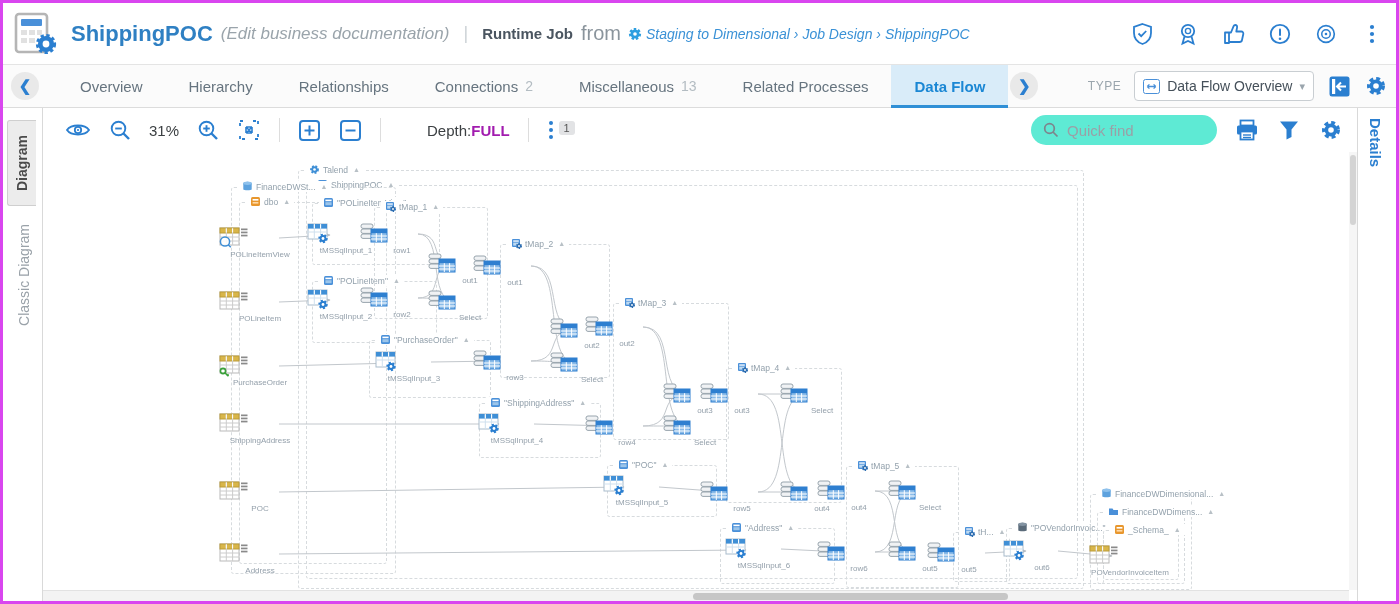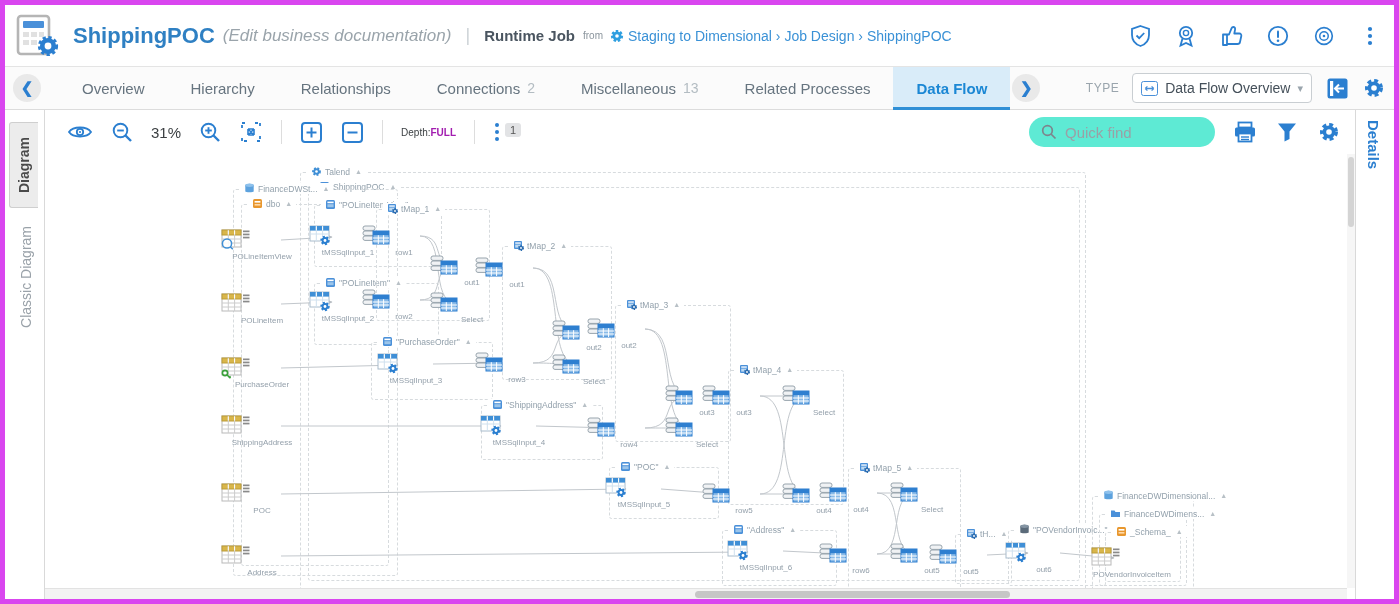--- a/index.html
+++ b/index.html
@@ -1,28 +1,28 @@
 <!DOCTYPE html>
 <html><head>
 <meta charset="utf-8">
 <style>
   * { margin:0; padding:0; box-sizing:border-box; }
   html,body { background:#fff; }
   body { font-family:"Liberation Sans", sans-serif; }
-  .app { position:relative; width:1399px; height:604px; border:5px solid #d946ef; background:#fff; overflow:hidden; }
+  .app { position:relative; width:1399px; height:604px; border:3px solid #d946ef; background:#fff; overflow:hidden; }
 
   
   .hdr { position:absolute; left:0; top:0; width:100%; height:62px; background:#fff; border-bottom:1px solid #e4e4e4; display:flex; align-items:center; }
   .logo { width:46px; height:44px; margin:0 12px 0 10px; flex:0 0 auto; }
   .hdr-title { color:#2f80c3; font-size:22px; font-weight:bold; margin-right:8px; white-space:nowrap; }
   .hdr-sub { color:#9aa4ab; font-size:17px; font-style:italic; margin-right:14px; white-space:nowrap; }
   .hdr-sep { color:#ccd2d6; font-size:18px; margin-right:14px; }
   .hdr-objtype { color:#4a5560; font-size:15px; font-weight:bold; margin-right:8px; white-space:nowrap; }
-  .hdr-from { color:#8a949c; font-size:10px; margin-right:7px;text-align:center; }
-  .hdr-crumb { color:#3a91d6; font-size:14px; white-space:nowrap; display:flex; align-items:center; gap:4px; }
+  .hdr-from { color:#8a949c; font-size:20px; margin-right:7px;text-align:center; }
+  .hdr-crumb { color:#3a91d6; font-size:14px; white-space:nowrap; display:flex; align-items:center; gap:4px;font-style:italic; }
   .hdr-actions { position:absolute; right:12px; top:0; height:62px; display:flex; align-items:center; gap:22px; }
   .hicon { display:inline-flex; width:24px; height:24px; align-items:center; justify-content:center; cursor:pointer; }
 
   
   .tabbar { position:absolute; left:0; top:62px; width:100%; height:43px; background:#fbfbfb; border-bottom:1px solid #dcdcdc; display:flex; align-items:stretch; }
   .chev-circle { width:28px; height:28px; border-radius:50%; background:#e9e9e9; color:#2b7fd0; display:flex; align-items:center; justify-content:center; font-size:15px; font-weight:bold; align-self:center; cursor:pointer; flex:0 0 auto; }
   .chev-left { margin-left:8px; margin-right:18px; }
   .chev-right { margin-left:2px; }
   .tabs { display:flex; align-items:stretch; }
   .tab { display:flex; align-items:center; padding:0 23px; color:#66747f; font-size:15px; cursor:pointer; white-space:nowrap; position:relative; }
@@ -43,21 +43,21 @@
   .vtab.idle { color:#9aa2a9; font-size:14px; padding:6px 8px; }
   .rstrip { position:absolute; right:0; top:0; bottom:0; width:39px; background:#fff; border-left:1px solid #d9d9d9; }
   .rtab { writing-mode:vertical-rl; position:absolute; top:10px; left:9px; color:#2b7fd0; font-size:15px; font-weight:bold; cursor:pointer; }
 
   .canvas { position:absolute; left:40px; right:39px; top:0; bottom:0; background:#fff; }
   
   .dtoolbar { position:absolute; left:0; top:0; width:100%; height:44px; display:flex; align-items:center; padding-left:22px; }
   .titem { display:flex; align-items:center; margin-right:18px; cursor:pointer; }
   .tdiv { width:1px; height:24px; background:#ddd; margin-right:18px; }
   .ttext { color:#3c4043; font-size:15px; cursor:default; }
-  .tdepth { color:#3c4043; font-size:10px; cursor:default; }
+  .tdepth { color:#3c4043; font-size:15px; cursor:default;margin-left:28px; }
   .tdepth b { color:#a21caf; }
   .tbadge { background:#e2e3e5; color:#555; font-size:11px; border-radius:3px; padding:1px 5px; margin-left:4px; align-self:flex-start; margin-top:2px; }
   .tright { position:absolute; right:14px; top:0; height:44px; display:flex; align-items:center; gap:18px; }
   .qfind { width:186px; height:30px; background:#5eead4; border-radius:15px; display:flex; align-items:center; padding:0 12px; gap:8px; }
   .qfind input { border:none; outline:none; background:transparent; font-size:15px; color:#555; width:130px; font-family:"Liberation Sans",sans-serif; }
   .qfind input::placeholder { color:#9aa0a6; }
 
   
   .dwrap { position:absolute; left:0; top:44px; right:8px; bottom:11px; overflow:hidden; }
   .dgroup { position:absolute; border:1px dashed #d7dbde; border-radius:3px; background:transparent; }

